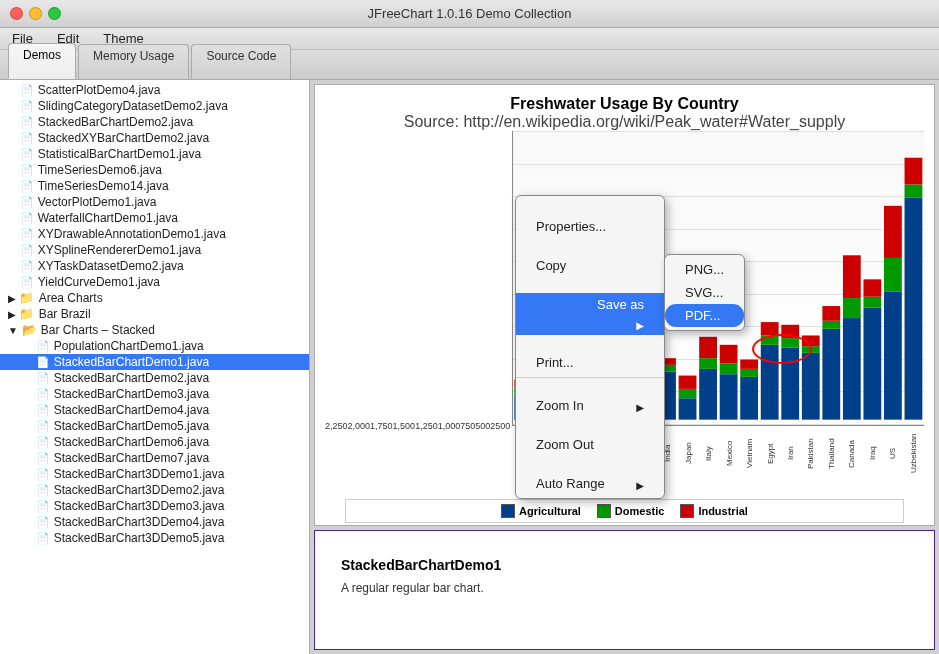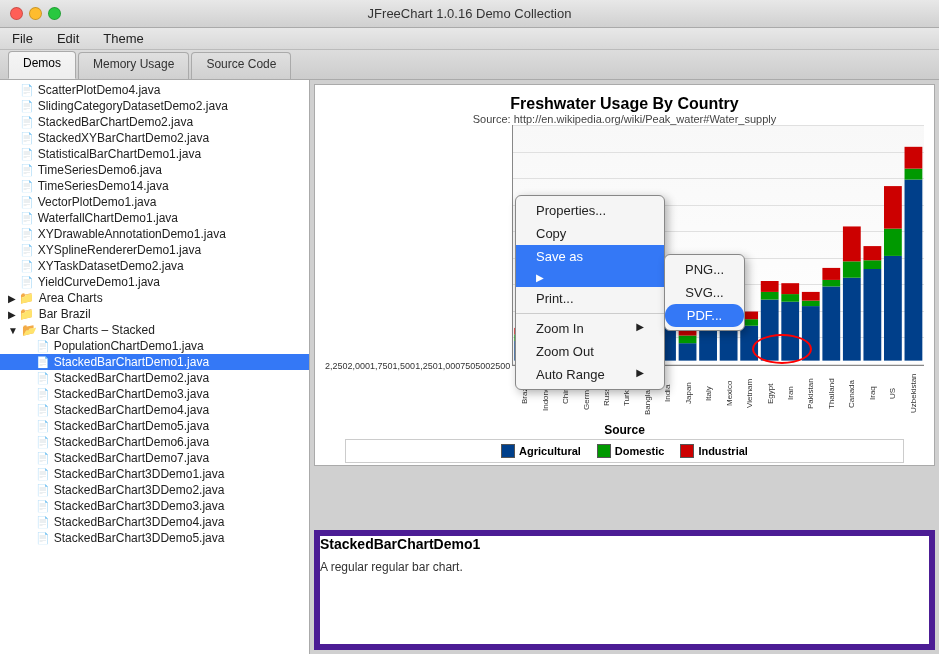--- a/index.html
+++ b/index.html
@@ -54,21 +54,21 @@
     }
     .tabs-bar {
       background: linear-gradient(to bottom, #ddd, #ccc);
       height: 30px;
       display: flex;
       align-items: flex-end;
       padding: 0 8px;
       border-bottom: 1px solid #aaa;
     }
     .tab {
-      padding: 4px 14px 8px;
+      padding: 4px 14px 16px;
       border: 1px solid #aaa;
       border-bottom: none;
       border-radius: 4px 4px 0 0;
       background: linear-gradient(to bottom, #e0e0e0, #d0d0d0);
       font-size: 12px;
       color: #333;
       cursor: pointer;
       margin-right: 2px;
     }
     .tab.active {
@@ -122,21 +122,21 @@
     }
     .folder-icon { margin-right: 4px; font-size: 12px; }
     .folder-arrow { margin-right: 4px; font-size: 10px; }
     
     .right-panel {
       flex: 1;
       display: flex;
       flex-direction: column;
       background: #d0d0d0;
       padding: 4px;
-      gap: 16px;
+      gap: 4px;
     }
     .chart-area {
       flex: 1;
       background: white;
       border: 1px solid #aaa;
       position: relative;
       overflow: hidden;
     }
     .chart-inner {
       padding: 10px 10px 0 10px;
@@ -145,21 +145,21 @@
       flex-direction: column;
     }
     .chart-title {
       text-align: center;
       font-size: 16px;
       font-weight: bold;
       color: #000;
     }
     .chart-subtitle {
       text-align: center;
-      font-size: 11px;
+      font-size: 16px;
       color: #444;
       margin-bottom: 0;
     }
     .x-label {
       flex: 1;
       font-size: 8px;
       color: #333;
       text-align: center;
       writing-mode: vertical-rl;
       transform: rotate(180deg);
@@ -189,24 +189,23 @@
       font-size: 11px;
       font-weight: bold;
     }
     .legend-box {
       width: 14px;
       height: 14px;
       border: 1px solid #555;
     }
     .info-panel {
       background: white;
-      border: 6px solid #4c1d95;
-      padding: 0;
+      border: 1px solid #4c1d95;
+      padding: 26px;
       min-height: 120px;
-      margin-top: 48px;
     }
     .info-title {
       font-size: 14px;
       font-weight: bold;
       margin-bottom: 8px;
     }
     .info-text {
       font-size: 12px;
       color: #333;
     }
@@ -222,44 +221,44 @@
       padding: 3px 0;
       left: 200px;
       top: 110px;
     }
     .ctx-item {
       padding: 4px 20px;
       font-size: 13px;
       color: #222;
       cursor: pointer;
       display: flex;
-      align-items: flex-start;
+      align-items: flex-end;
       justify-content: space-between;
       gap: 8px;
+      margin-top: 16px;
     }
     .ctx-item.highlighted { background: #3478f6; color: #ffffff; flex-direction: column; }
     .ctx-separator {
       height: 1px;
       background: #ccc;
       margin: 3px 0;
     }
     .ctx-arrow { font-size: 10px; }
     
     .submenu {
       position: absolute;
       background: #f5f5f5;
       border: 1px solid #888;
       border-radius: 6px;
       box-shadow: 3px 3px 10px rgba(0,0,0,0.3);
       z-index: 101;
       min-width: 80px;
       padding: 3px 0;
       left: 148px;
       top: 58px;
-      text-align: center;
     }
     .sub-item {
       padding: 4px 20px;
       font-size: 13px;
       color: #222;
       cursor: pointer;
     }
     .sub-item.highlighted { background: #3478f6; color: white; border-radius: 11px; }
     
     .pdf-oval {

